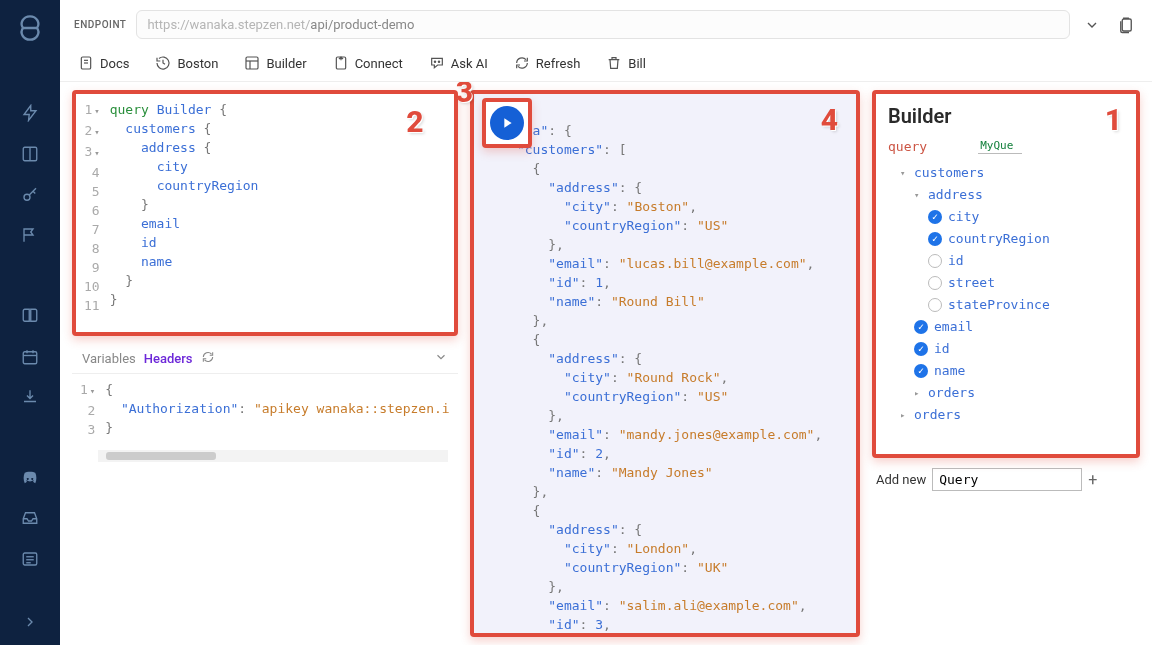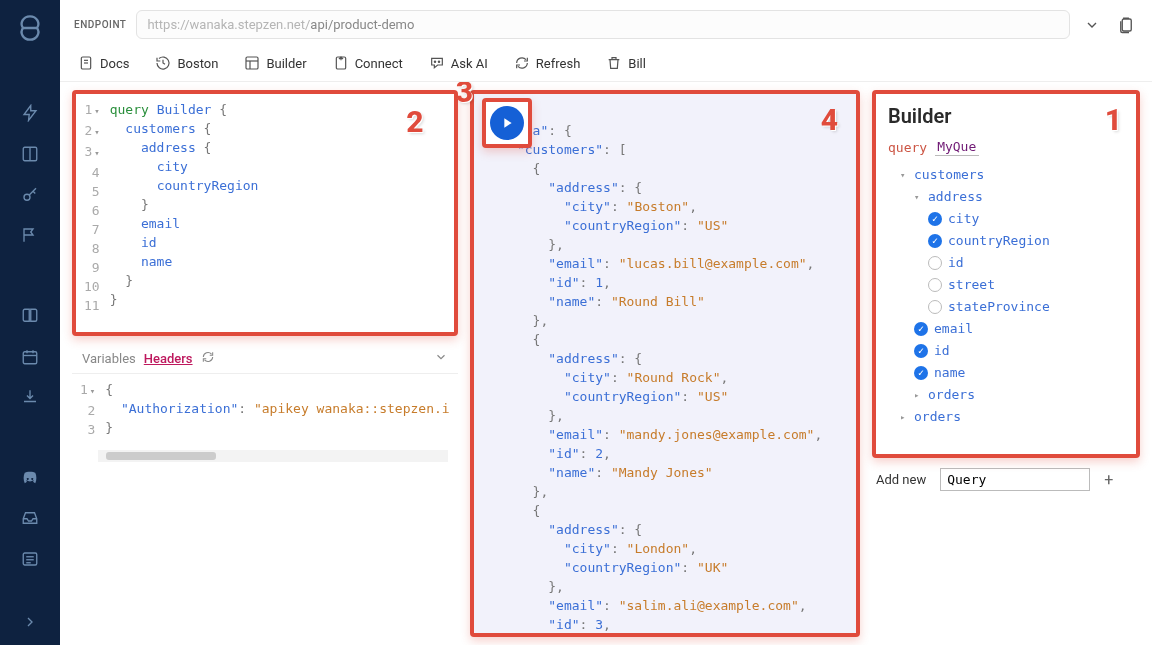--- a/index.html
+++ b/index.html
@@ -38,45 +38,45 @@
 .num { color: #3b6fd6; }
 .key { color: #3b6fd6; }
 .run-box { position: absolute; top: 4px; right: -78px; border: 4px solid #E04B3C; border-radius: 4px; box-shadow: 0 4px 10px rgba(224,75,60,0.25); padding: 4px; background: #fff; z-index: 5; }
 .run-box .badge { top: -28px; left: -30px; }
 .run-btn { width: 34px; height: 34px; border-radius: 50%; background: #1560d6; display: flex; align-items: center; justify-content: center; color: #fff; cursor: pointer; }
 .mini-tools { position: absolute; top: 74px; right: -72px; display: flex; flex-direction: column; gap: 18px; color: #888; }
 .mini-tools div { cursor: pointer; }
 .vars-panel { flex: 1; background: #fff; }
 .vars-tabs { display: flex; align-items: center; gap: 8px; padding: 6px 10px; border-bottom: 1px solid #eee; }
 .vars-tabs .tab { color: #888; font-size: 13px; cursor: pointer; }
-.vars-tabs .tab.active { color: #be185d; font-weight: 500; text-decoration: underline; }
+.vars-tabs .tab.active { color: #6d28d9; font-weight: 500; }
 .vars-tabs .chev { margin-left: auto; color: #888; cursor: pointer; }
 .scrollbar { height: 12px; background: #f3f3f3; margin: 4px 10px 0 26px; position: relative; }
 .scrollbar .thumb { position: absolute; left: 8px; top: 2px; width: 110px; height: 8px; background: #ccc; border-radius: 3px; }
 .result-panel { flex: 1; background: #f2f2fb; position: relative; overflow: hidden; }
 .result-panel .badge { top: 8px; right: 18px; }
 .result-code { font-family: ui-monospace, "SF Mono", Menlo, Consolas, monospace; font-size: 13px; line-height: 19px; padding: 8px 12px; white-space: pre; }
 .builder-col { flex: 0 0 268px; display: flex; flex-direction: column; }
 .builder-panel { height: 368px; position: relative; padding: 10px 12px; overflow: hidden; }
 .builder-panel .badge { top: 8px; right: 14px; }
 .builder-title { font-size: 20px; font-weight: 600; color: #2a2a2a; margin-bottom: 10px; }
 .builder-query { font-family: ui-monospace, monospace; font-size: 13px; margin-bottom: 8px; display: flex; align-items: center; gap: 8px; }
 .builder-query .kw { color: #c54; }
-.builder-query input { border: none; border-bottom: 1px solid #bbb; font-family: inherit; font-size: 13px; color: #701a75; width: 44px; padding: 1px 2px; outline: none; }
+.builder-query input { border: none; border-bottom: 1px solid #bbb; font-family: inherit; font-size: 11px; color: #15803d; width: 44px; padding: 1px 2px; outline: none; margin-left: 43px; }
 .tree { font-family: ui-monospace, monospace; font-size: 13px; line-height: 22px; }
 .tree .row { display: flex; align-items: center; gap: 6px; cursor: pointer; }
 .tree .indent1 { padding-left: 12px; }
 .tree .indent2 { padding-left: 26px; }
 .tree .indent3 { padding-left: 40px; }
 .arrow { font-size: 9px; color: #999; width: 8px; display: inline-block; }
 .circ { width: 14px; height: 14px; border-radius: 50%; display: inline-flex; align-items: center; justify-content: center; font-size: 10px; }
 .circ.on { background: #1e73e8; color: #fff; }
 .circ.off { border: 1.5px solid #bbb; }
 .tree-label { color: #3b6fd6; }
-.add-new { display: flex; align-items: center; gap: 14px; padding: 10px 4px; font-size: 13px; }
+.add-new { display: flex; align-items: center; gap: 6px; padding: 10px 4px; font-size: 13px; }
 .add-new input { border: 1px solid #bbb; padding: 3px 6px; font-family: ui-monospace, monospace; font-size: 13px; width: 150px; }
 .add-new .plus { color: #666; cursor: pointer; font-size: 16px; }
 </style>
 </head>
 <body>
 
 <div class="app">
   <div class="sidebar">
     <div class="logo">
       <svg viewBox="0 0 24 24" fill="none" stroke="#6b8aad" stroke-width="2">

